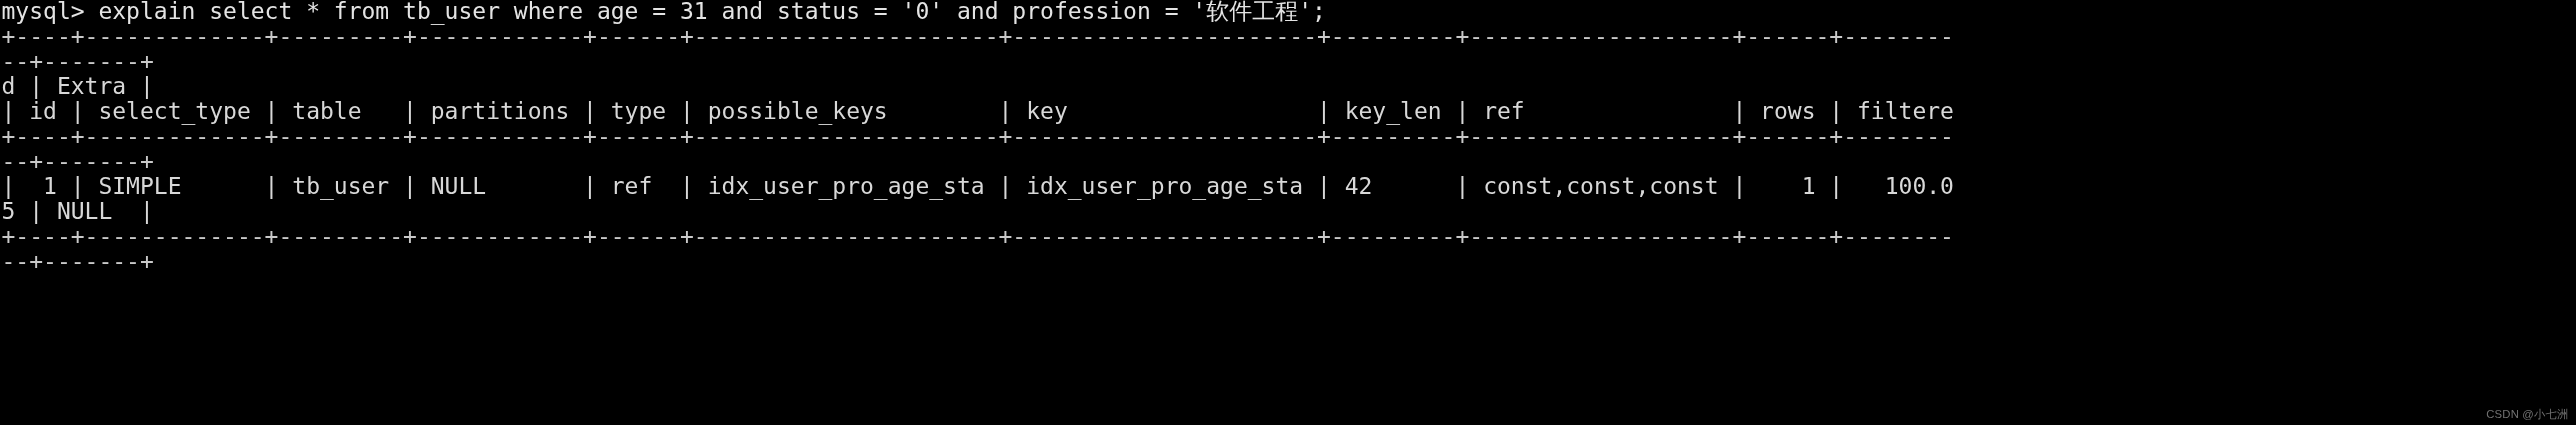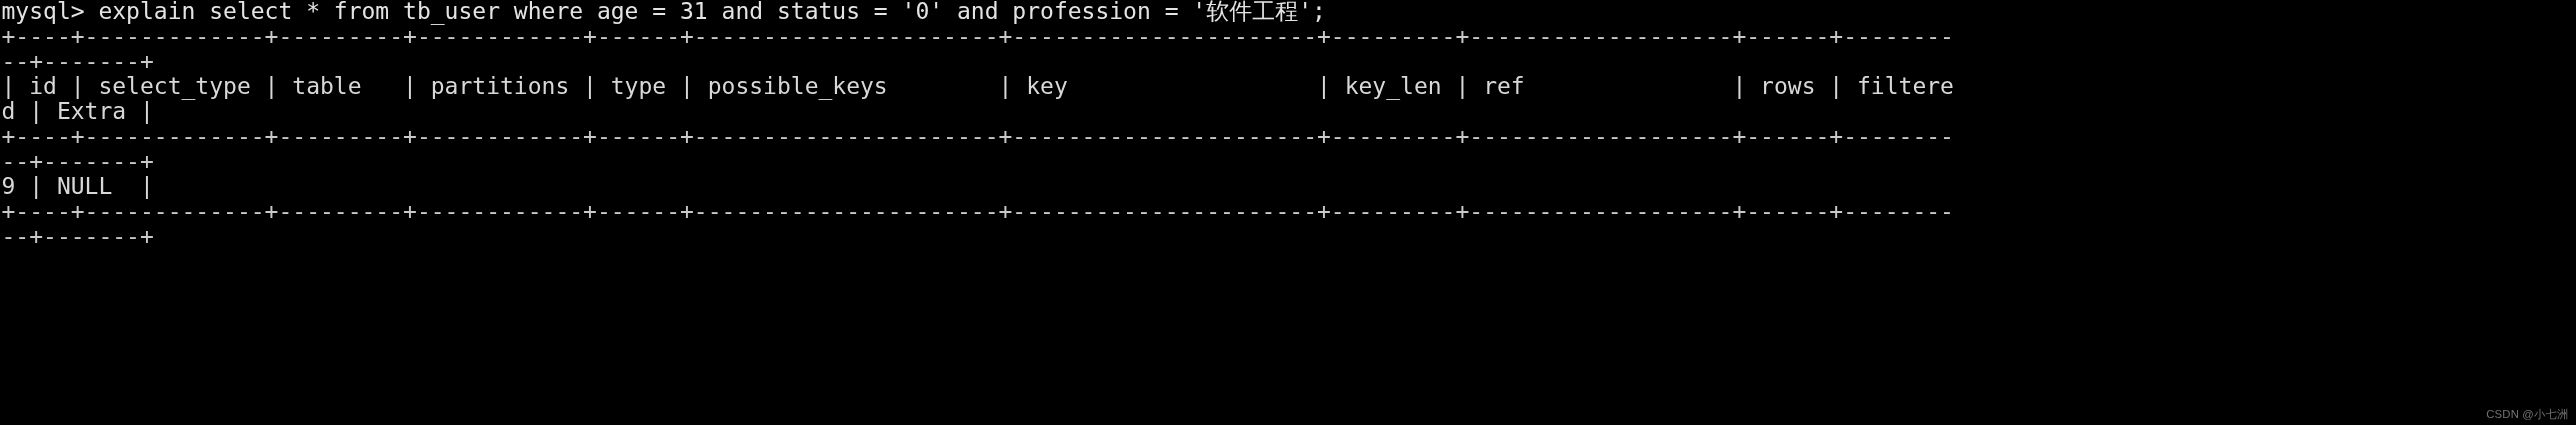--- a/index.html
+++ b/index.html
@@ -58,23 +58,24 @@
   }
 </style>
 </head>
 <body>
 
 <div id="terminal">
   <div id="lines-wrap">
     <span class="term-line prompt">mysql&gt; explain select * from tb_user where age = 31 and status = '0' and profession = '软件工程';</span>
     <span class="term-line sep">+----+-------------+---------+------------+------+----------------------+----------------------+---------+-------------------+------+--------</span>
     <span class="term-line sep">--+-------+</span>
+    <span class="term-line">d | Extra |</span>
     <span class="term-line">| id | select_type | table   | partitions | type | possible_keys        | key                  | key_len | ref               | rows | filtere</span>
-    <span class="term-line">d | Extra |</span>
     <span class="term-line sep">+----+-------------+---------+------------+------+----------------------+----------------------+---------+-------------------+------+--------</span>
     <span class="term-line sep">--+-------+</span>
-    <span class="term-line">9 | NULL  |</span>
+    <span class="term-line">|  1 | SIMPLE      | tb_user | NULL       | ref  | idx_user_pro_age_sta | idx_user_pro_age_sta | 42      | const,const,const |    1 |   100.0</span>
+    <span class="term-line">5 | NULL  |</span>
     <span class="term-line sep">+----+-------------+---------+------------+------+----------------------+----------------------+---------+-------------------+------+--------</span>
     <span class="term-line sep">--+-------+</span>
   </div>
   <div id="watermark">CSDN @小七洲</div>
 </div>
 
 
 </body></html>

